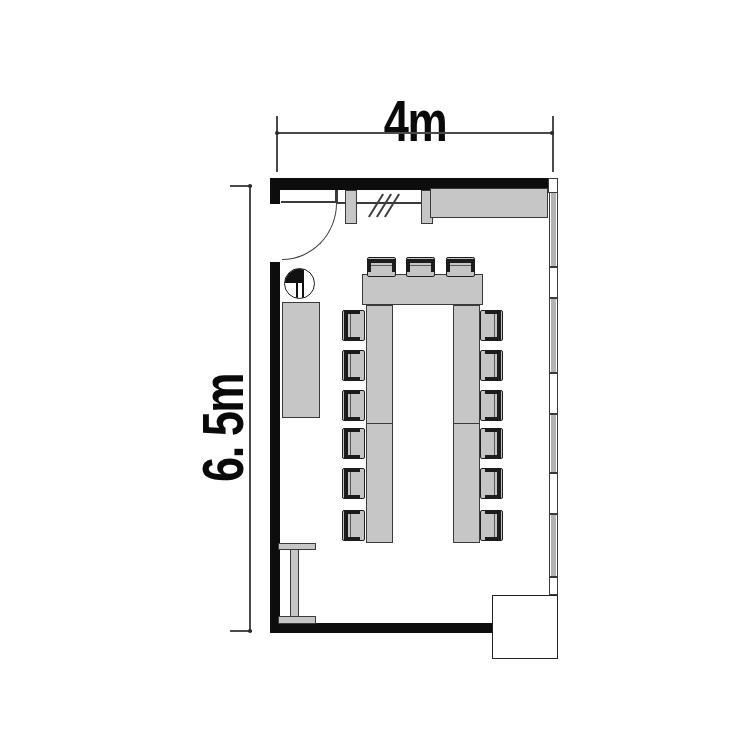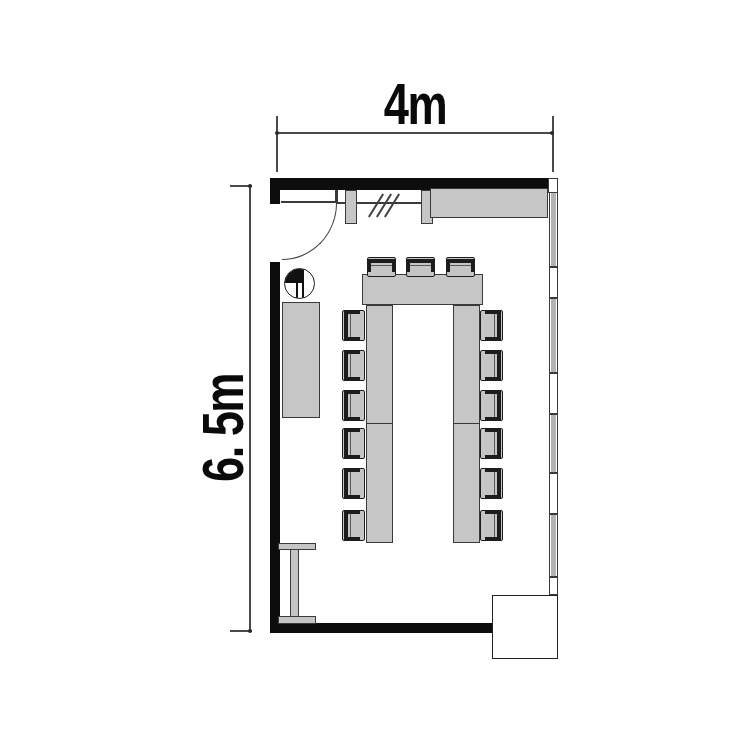--- a/index.html
+++ b/index.html
@@ -38,21 +38,21 @@
   .planter{position:absolute;border:1.6px solid #1a1a1a;border-radius:50%;background:#fff;overflow:hidden;}
   .planter .fillseg{position:absolute;left:-2px;top:-2px;width:65%;height:55%;background:#111;}
   .planter .v1,.planter .v2{position:absolute;top:0;bottom:0;width:2px;background:#111;}
   .planter .v1{left:38%;} .planter .v2{left:60%;}
 </style>
 </head>
 <body>
 
 <div id="plan">
 
-  <div class="dimtext" style="left:276px;top:75px;width:277px;text-align:center;">
+  <div class="dimtext" style="left:276px;top:92px;width:277px;text-align:center;">
     <span>4m</span>
   </div>
   <div class="dimline" style="left:276px;top:132px;width:277px;height:1.5px;"></div>
   <div class="dimline" style="left:276px;top:116px;width:1.5px;height:56px;"></div>
   <div class="dimline" style="left:552px;top:116px;width:1.5px;height:56px;"></div>
   <div class="dimdot" style="left:275px;top:131px;"></div>
   <div class="dimdot" style="left:550px;top:131px;"></div>
 
   <div class="dimtext" style="left:223px;top:428px;transform:translate(-50%,-50%) rotate(-90deg);">
     <span>6. 5m</span>

